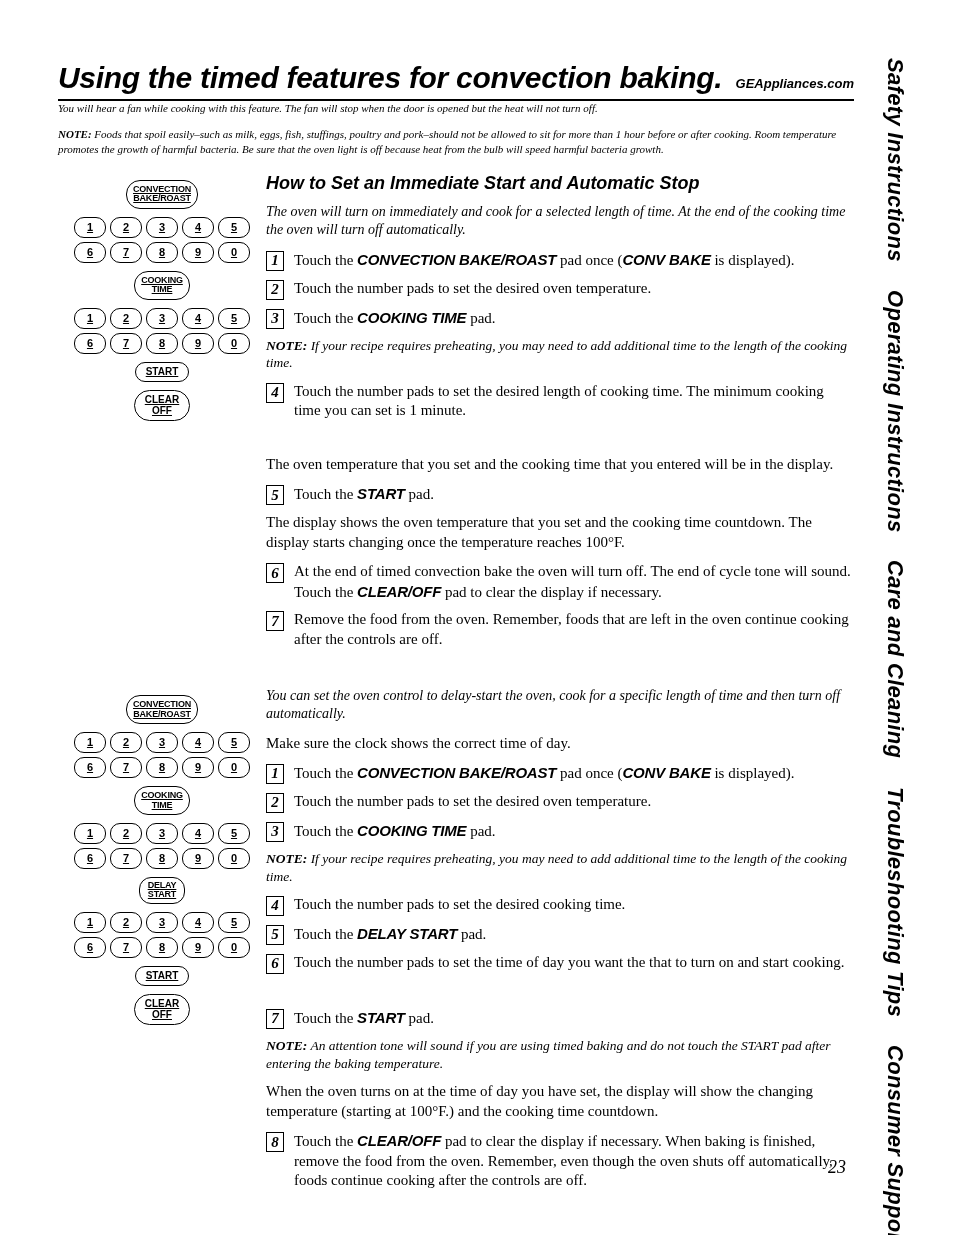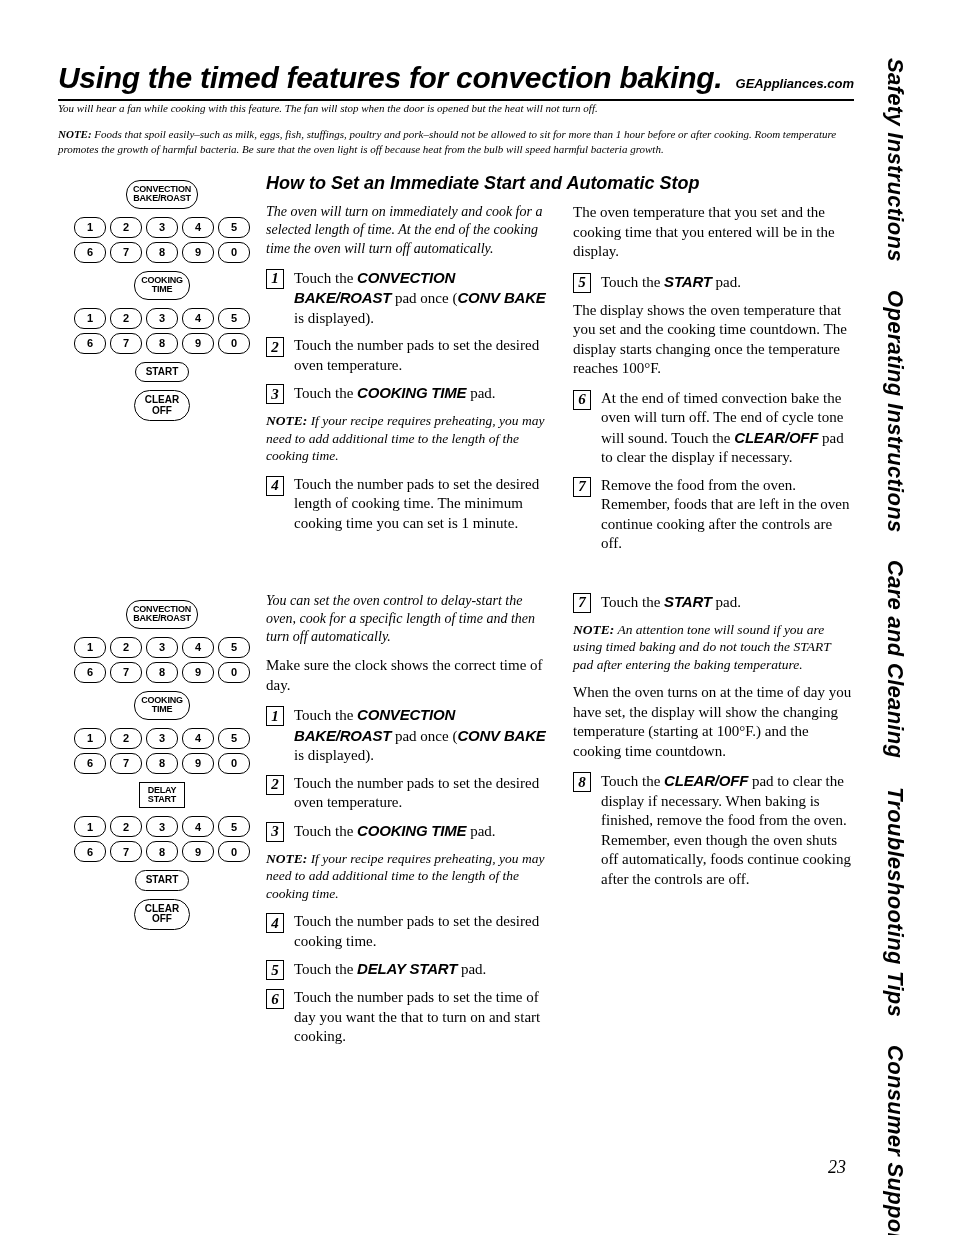--- a/index.html
+++ b/index.html
@@ -69,34 +69,36 @@
   }
   .note-h { font-weight: bold; font-style: italic; }
   .section {
     display: flex;
     margin-top: 16px;
   }
   .diagram-col {
     width: 208px;
     flex: 0 0 208px;
     padding-top: 8px;
+    text-decoration: underline;
   }
   .body-col {
     flex: 1;
   }
   .subhead {
     font-family: "Arial Narrow", "Helvetica Condensed", Arial, sans-serif;
     font-weight: 900;
     font-style: italic;
     font-size: 18px;
     margin-bottom: 8px;
   }
   .two-col {
     display: flex;
     gap: 26px;
+    flex-direction: column;
   }
   .col { flex: 1; font-size: 15px; }
   .col p { margin: 0 0 10px 0; }
   .lead { font-style: italic; font-size: 14px; margin: 0 0 10px 0; }
   .step {
     display: flex;
     align-items: flex-start;
     gap: 10px;
     margin-bottom: 8px;
   }
@@ -298,21 +300,21 @@
                 <div class="numbtn">5</div>
             </div>
             <div class="numpad-row">
               <div class="numbtn">6</div>
                 <div class="numbtn">7</div>
                 <div class="numbtn">8</div>
                 <div class="numbtn">9</div>
                 <div class="numbtn">0</div>
             </div>
           </div>
-          <div class="pad small" style="white-space:pre-line; border-radius:0;">DELAY
+          <div class="pad small" style="white-space:pre-line; border-radius:12px;">DELAY
 START</div>
           <div class="numpad">
             <div class="numpad-row">
               <div class="numbtn">1</div>
                 <div class="numbtn">2</div>
                 <div class="numbtn">3</div>
                 <div class="numbtn">4</div>
                 <div class="numbtn">5</div>
             </div>
             <div class="numpad-row">

